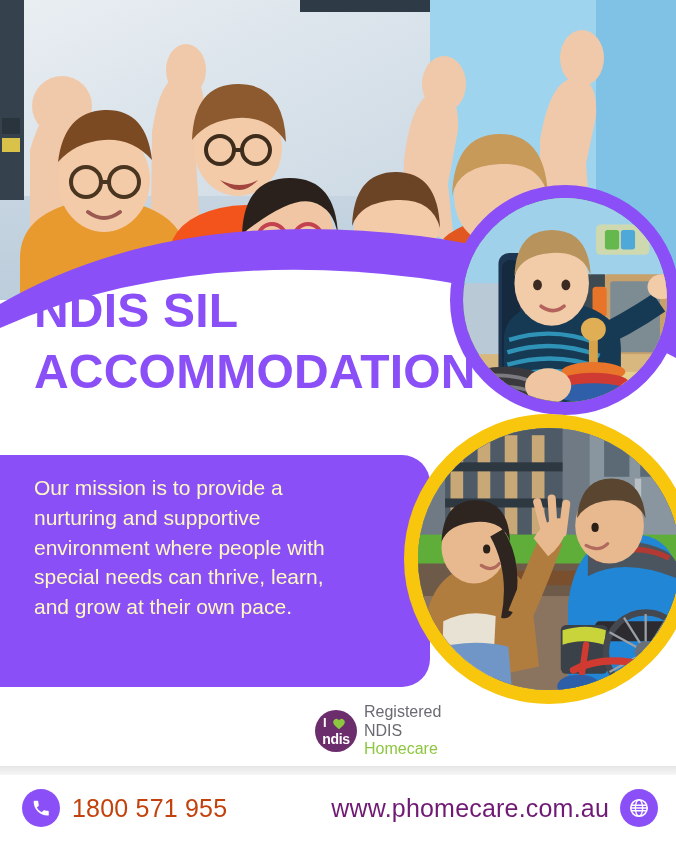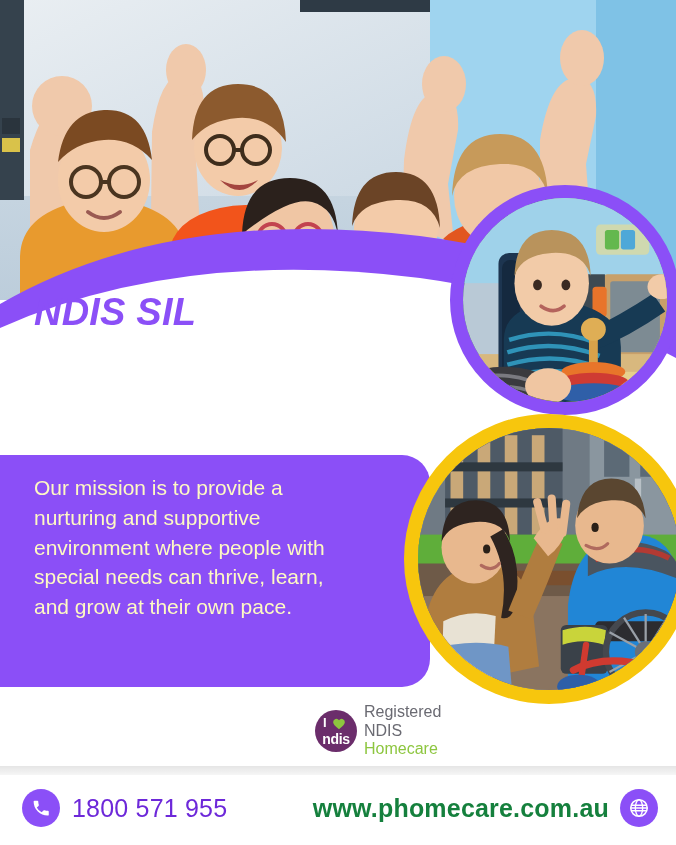--- a/index.html
+++ b/index.html
@@ -34,28 +34,27 @@
     position: absolute;
     left: 0; top: 200px;
     width: 676px; height: 180px;
     pointer-events: none;
   }
   .curve-band svg { display: block; width: 100%; height: 100%; }
 
   
   .headline {
     position: absolute;
-    left: 34px; top: 288px;
+    left: 34px; top: 280px;
     width: 420px;
     color: #8b4ff7;
-    font-size: 38px;
+    font-size: 48px;
     font-weight: 800;
     line-height: 1.28;
     letter-spacing: 0.2px;
-    font-style: italic;
   }
   .headline-line { display: block; white-space: pre; }
 
   
   .mission-block {
     position: absolute;
     left: -30px; top: 455px;
     width: 460px; height: 232px;
     background: #8b4ff7;
     border-radius: 0 28px 28px 0;
@@ -162,35 +161,35 @@
     width: 38px; height: 38px;
     border-radius: 50%;
     background: #8b4ff7;
     display: flex;
     align-items: center;
     justify-content: center;
     flex: none;
   }
   .footer-phone-text {
     font-size: 25px;
-    color: #6d28d9;
+    color: #c2410c;
     font-weight: 400;
     letter-spacing: 0.2px;
   }
   .footer-web {
     position: absolute;
     right: 18px; top: 789px;
     display: flex;
     align-items: center;
     gap: 11px;
   }
   .footer-web-text {
     font-size: 25px;
-    color: #15803d;
-    font-weight: 700;
+    color: #701a75;
+    font-weight: 400;
     letter-spacing: 0.2px;
   }
 
   
   .brand-logo {
     position: absolute;
     right: 18px; top: 16px;
     width: 152px; height: 72px;
   }
   .brand-logo svg { display: block; width: 100%; height: 100%; }
@@ -285,20 +284,21 @@
 
   <div class="curve-band">
     <svg viewBox="0 0 676 180" preserveAspectRatio="none">
       <path d="M0 180 L0 104 Q170 6 420 36 Q560 54 676 118 L676 180 Z" fill="#8b4ff7"></path>
       <path d="M0 180 L0 128 Q180 48 420 78 Q566 98 676 158 L676 180 Z" fill="#ffffff"></path>
     </svg>
   </div>
 
   <h1 class="headline">
     <span class="headline-line">NDIS SIL</span>
+    <span class="headline-line">ACCOMMODATION</span>
   </h1>
 
   <div class="mission-block">
     <p class="mission-text">Our mission is to provide a nurturing and supportive environment where people with special needs can thrive, learn, and grow at their own pace.</p>
   </div>
 
   <div class="circle-top">
     <svg viewBox="0 0 230 230" preserveAspectRatio="xMidYMid slice">
       <rect x="0" y="0" width="230" height="230" fill="#b9c9d6"></rect>
       <rect x="0" y="0" width="230" height="96" fill="#9fd2ea"></rect>

